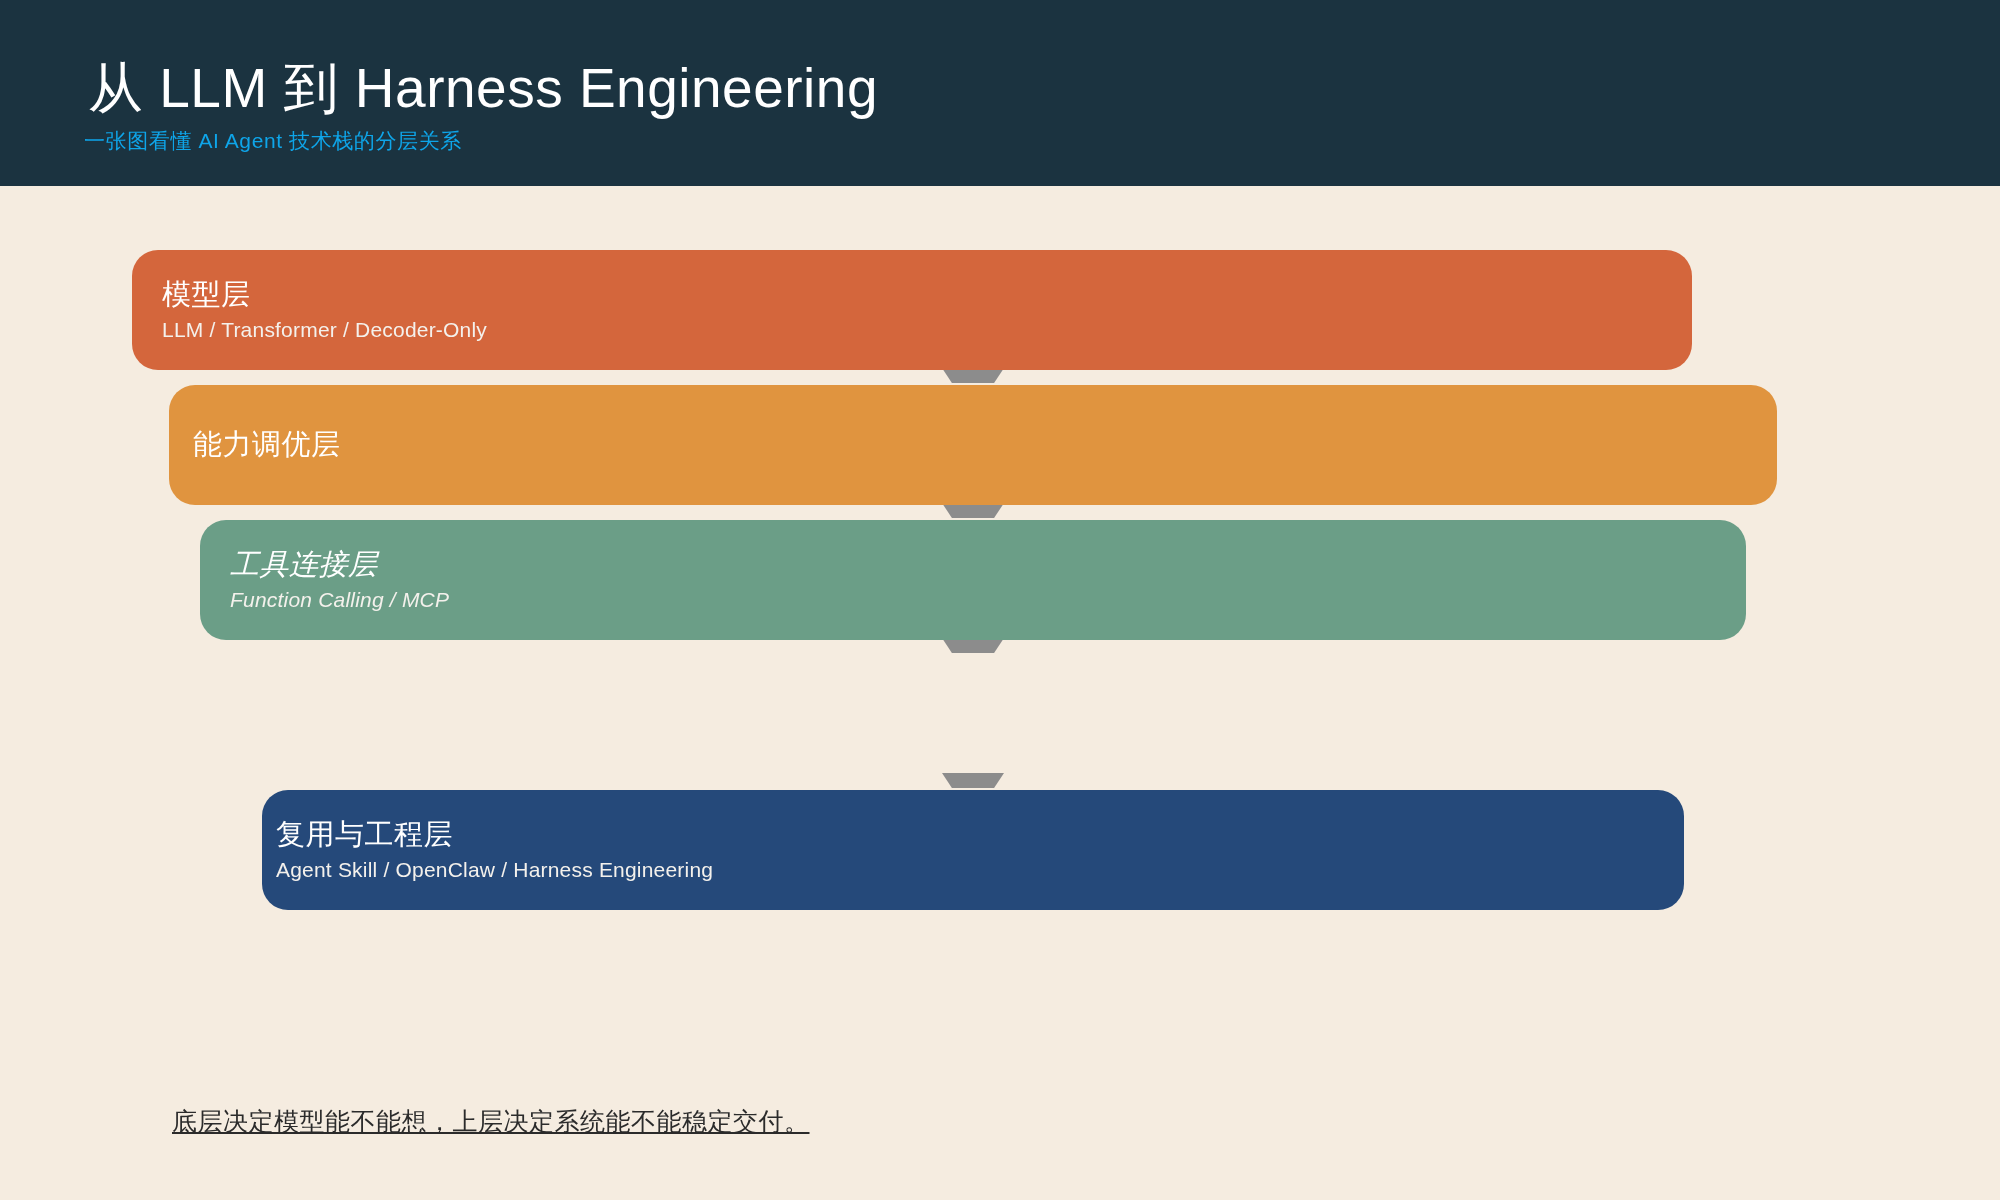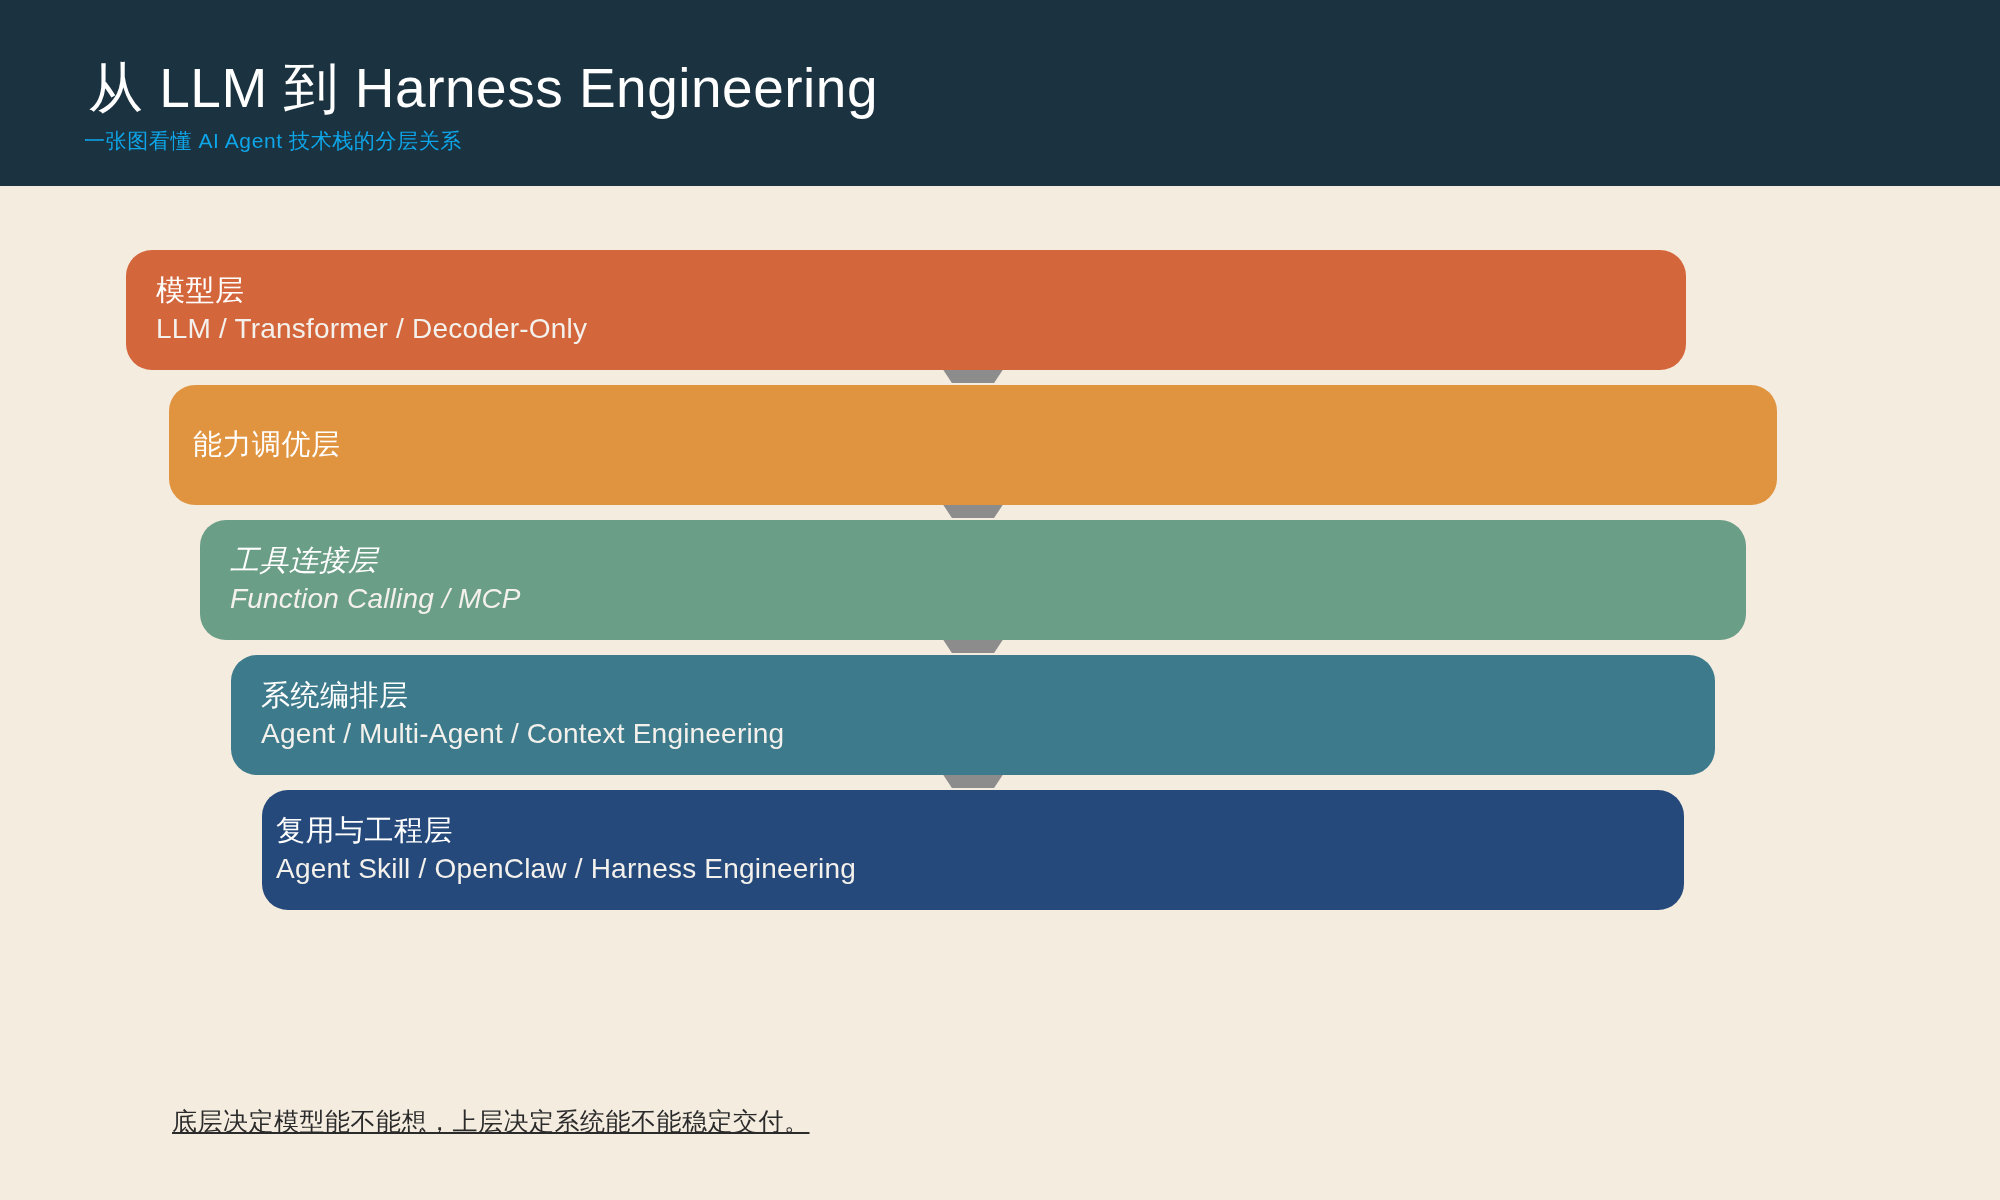--- a/index.html
+++ b/index.html
@@ -80,21 +80,21 @@
   .layer-title {
     font-size: 29px;
     font-weight: 400;
     color: #ffffff;
     line-height: 1.22;
     letter-spacing: 0.5px;
     white-space: nowrap;
   }
 
   .layer-subtitle {
-    font-size: 28px;
+    font-size: 21px;
     font-weight: 400;
     color: #f4f1ec;
     line-height: 1.3;
     letter-spacing: 0.2px;
     margin-top: 3px;
     white-space: nowrap;
   }
 
   
   .connector {
@@ -125,43 +125,37 @@
   <div class="header-title">从 LLM 到 Harness Engineering</div>
   <div class="header-subtitle">一张图看懂 AI Agent 技术栈的分层关系</div>
 </div>
 
 <div class="stack">
 
 <div class="connector" style="left: 942px; top: 182px; background: rgb(140, 140, 140);"></div>
     <div class="connector" style="left: 942px; top: 317px; background: rgb(140, 140, 140);"></div>
     <div class="connector" style="left: 942px; top: 452px; background: rgb(140, 140, 140);"></div>
     <div class="connector" style="left: 942px; top: 587px; background: rgb(140, 140, 140);"></div>
-    <div class="layer" style="left: 126px; top: 64px; width: 1560px; height: 120px; background: rgb(212, 102, 60);">
+    <div class="layer" style="left: 132px; top: 64px; width: 1560px; height: 120px; background: rgb(212, 102, 60);">
       <div class="layer-inner" style="padding-left: 30px;">
         <div class="layer-title">模型层</div>
         <div class="layer-subtitle">LLM / Transformer / Decoder-Only</div>
       </div>
     </div>
     <div class="layer" style="left: 169px; top: 199px; width: 1608px; height: 120px; background: rgb(224, 148, 63);">
       <div class="layer-inner" style="padding-left: 24px;">
         <div class="layer-title">能力调优层</div>
       </div>
     </div>
     <div class="layer" style="left: 200px; top: 334px; width: 1546px; height: 120px; background: rgb(107, 158, 135); font-style: italic;">
       <div class="layer-inner" style="padding-left: 30px;">
         <div class="layer-title">工具连接层</div>
         <div class="layer-subtitle">Function Calling / MCP</div>
       </div>
     </div>
-    <div class="layer" style="left: 231px; top: 469px; width: 1484px; height: 120px; background: rgb(61, 123, 140);">
-      <div class="layer-inner" style="padding-left: 30px;">
-        <div class="layer-title">系统编排层</div>
-        <div class="layer-subtitle">Agent / Multi-Agent / Context Engineering</div>
-      </div>
-    </div>
     <div class="layer" style="left: 262px; top: 604px; width: 1422px; height: 120px; background: rgb(37, 73, 122);">
       <div class="layer-inner" style="padding-left: 14px;">
         <div class="layer-title">复用与工程层</div>
         <div class="layer-subtitle">Agent Skill / OpenClaw / Harness Engineering</div>
       </div>
     </div>
   </div>
 
 <div class="footer-note" style="color: rgb(43, 43, 43);">底层决定模型能不能想，上层决定系统能不能稳定交付。</div>
 

